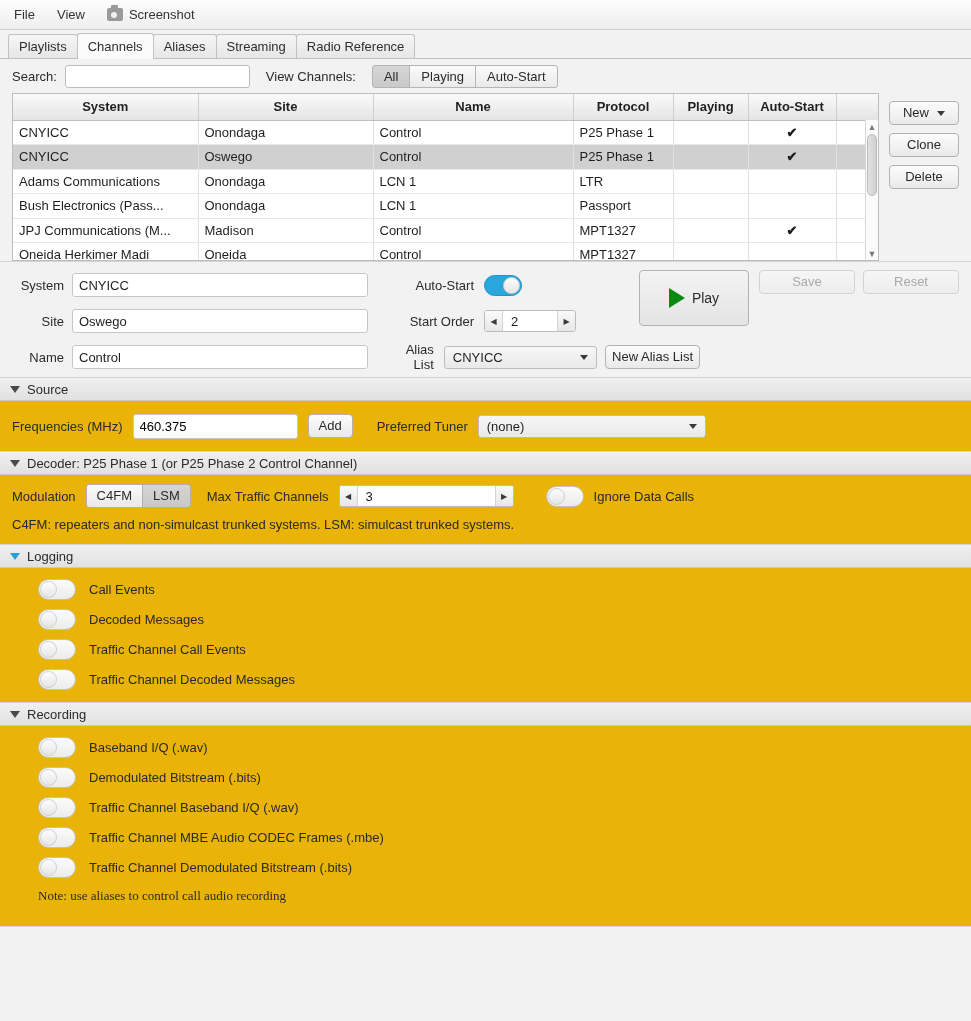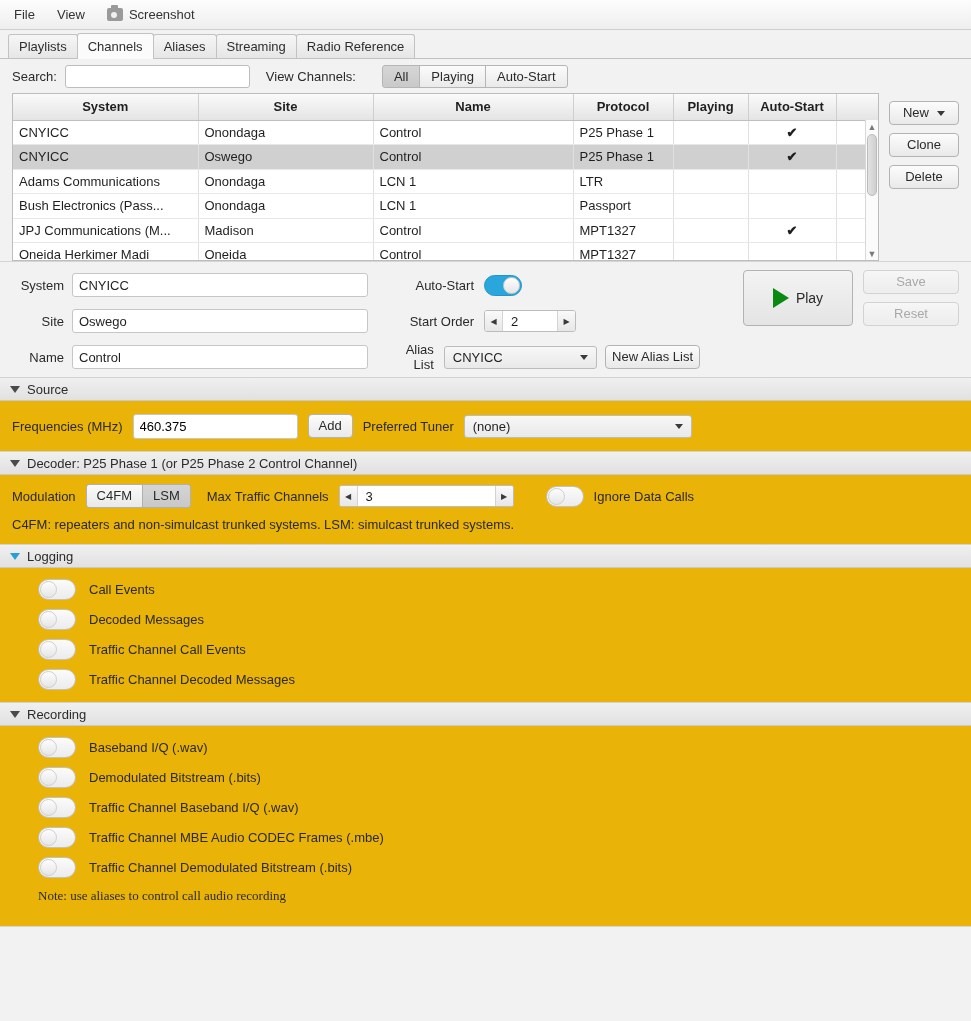--- a/index.html
+++ b/index.html
@@ -75,21 +75,21 @@
   .seg {
     height: 23px; line-height: 21px;
     padding: 0 11px;
     font-size: 13px;
     border: 1px solid #b5b5b5;
     background: linear-gradient(to bottom,#fbfbfb,#eaeaea);
     margin-left: -1px; cursor: default;
   }
   .seg:first-child { border-radius: 3px 0 0 3px; margin-left: 0; }
   .seg:last-child { border-radius: 0 3px 3px 0; }
-  .seg.selected { background: linear-gradient(to bottom,#d6d6d6,#c9c9c9); margin-left: 10px; }
+  .seg.selected { background: linear-gradient(to bottom,#d6d6d6,#c9c9c9); }
 
   
   .tablewrap {
     flex: 0 0 168px; height: 168px;
     display: flex; padding: 0 12px 0 12px; gap: 10px;
   }
   .tablebox {
     flex: 1 1 auto; position: relative;
     border: 1px solid #bdbdbd; background: #fff;
     overflow: hidden; display:flex; flex-direction:column;
@@ -175,21 +175,21 @@
     padding: 0 8px; font-size:13px; color:#1f1f1f; cursor:default;
   }
   .col-right { position:absolute; right:12px; top:8px; display:flex; gap:10px; }
   .playbtn {
     width:110px; height:56px; border:1px solid #b3b3b3; border-radius:4px;
     background: linear-gradient(to bottom,#f3f3f3,#e4e4e4);
     display:flex; align-items:center; justify-content:center; gap:7px;
     font-size:14px; color:#2a2a2a; cursor:default;
   }
   .tri { width:0;height:0;border-top:10px solid transparent;border-bottom:10px solid transparent;border-left:16px solid #0a8a12;}
-  .rightstack { display:flex; flex-direction:column; gap:8px; }
+  .rightstack { display:flex; flex-direction:row; gap:8px; }
   .btn.disabled { color:#a9a9a9; background: linear-gradient(to bottom,#f6f6f6,#ededed); border-color:#d2d2d2;}
   .btn.w96{ width:96px; }
 
   
   .sechdr {
     height: 24px; flex:0 0 24px;
     background: linear-gradient(to bottom,#f0f0f0,#e1e1e1);
     border-top: 1px solid #d2d2d2; border-bottom: 1px solid #cacaca;
     display:flex; align-items:center; gap:7px;
     padding-left: 10px; font-size:13px; color:#2b2b2b; cursor:default;
@@ -410,21 +410,21 @@
 
   <div class="sechdr">
     <span class="tridn"></span>
     <span>Source</span>
   </div>
   <div class="secbody">
     <div class="srcrow">
       <span class="lbl">Frequencies (MHz)</span>
       <input class="freq-input" type="text" value="460.375" style="">
       <div class="addbtn">Add</div>
-      <span class="lbl" style="">Preferred Tuner</span>
+      <span class="lbl" style="margin-left:14px">Preferred Tuner</span>
       <div class="combo tunercombo">
         <span>(none)</span>
         <span class="caret"></span>
       </div>
     </div>
   </div>
 
   <div class="sechdr">
     <span class="tridn"></span>
     <span>Decoder: P25 Phase 1 (or P25 Phase 2 Control Channel)</span>

